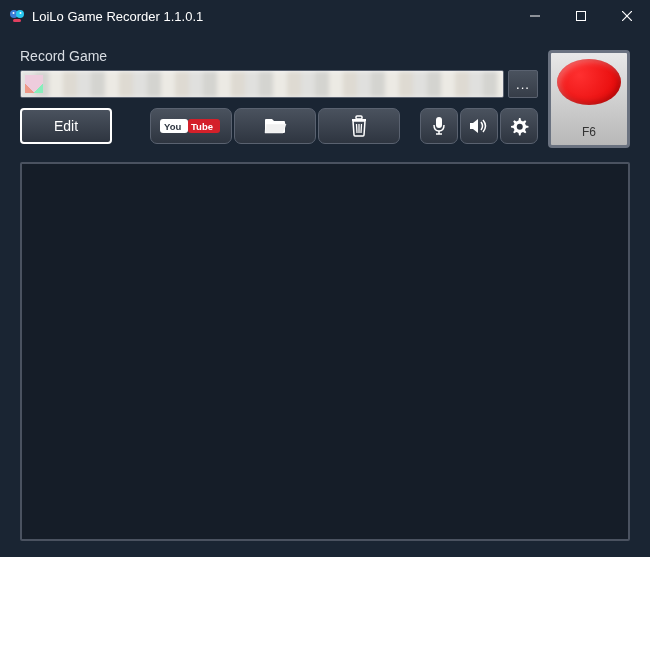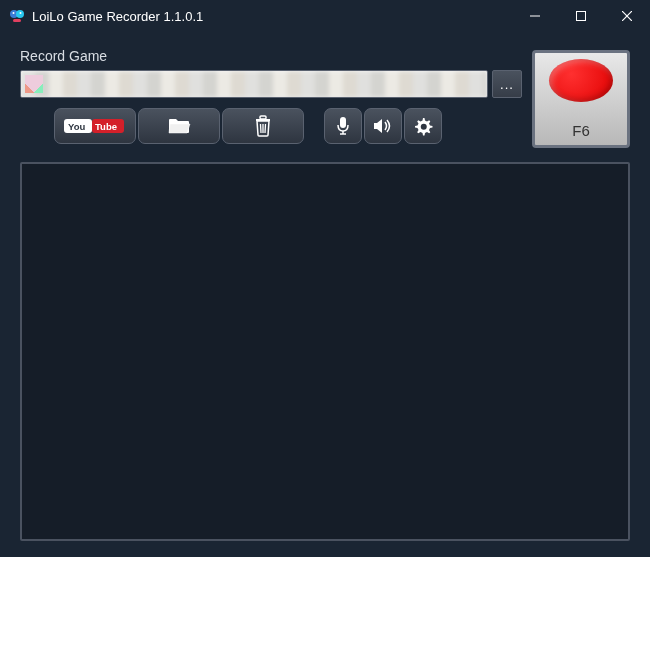--- a/index.html
+++ b/index.html
@@ -162,21 +162,21 @@
     .record-circle {
       width: 64px;
       height: 64px;
       background: radial-gradient(circle at 35% 35%, #ff3030, #e00000);
       border-radius: 50%;
       margin-bottom: 2px;
       box-shadow: inset -2px -2px 6px rgba(0,0,0,0.25), inset 3px 3px 6px rgba(255,255,255,0.3);
     }
     .record-hotkey {
       color: #333;
-      font-size: 15px;
+      font-size: 12px;
       margin-top: 18px;
     }
     .video-panel {
       flex: 1;
       margin-top: 14px;
       background: #151d28;
       border: 2px solid #4a5260;
       border-radius: 2px;
     }
     svg { display: block; }
@@ -226,20 +226,23 @@
           <div class="path-input">
             <div class="path-blur"></div>
             <div class="path-color-square"></div>
           </div>
           <div class="browse-btn">
             <span>...</span>
           </div>
         </div>
 
         <div class="toolbar-row">
+          <div class="btn btn-edit">
+            <span>Edit</span>
+          </div>
           <div class="btn-gap"></div>
 
           <div class="toolbar-group">
             <div class="btn btn-icon">
               <svg width="62" height="18" viewBox="0 0 62 18">
                 <rect x="0" y="2" width="28" height="14" rx="3" fill="#fff"></rect>
                 <text x="4" y="13" font-family="Arial" font-size="9.5" font-weight="bold" fill="#2e3540">You</text>
                 <rect x="28" y="2" width="32" height="14" rx="3" fill="#d4202a"></rect>
                 <text x="31" y="13" font-family="Arial" font-size="9.5" font-weight="bold" fill="#fff">Tube</text>
               </svg>

